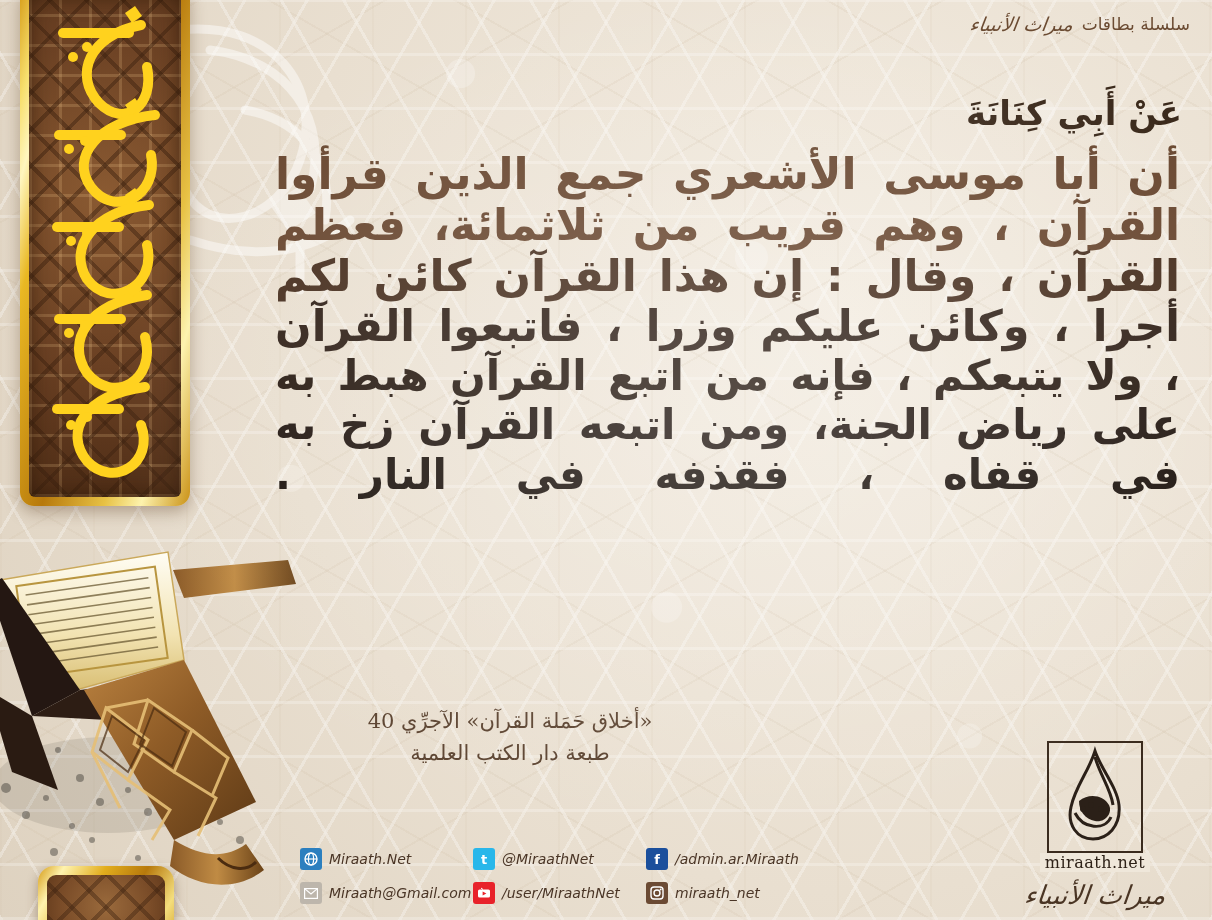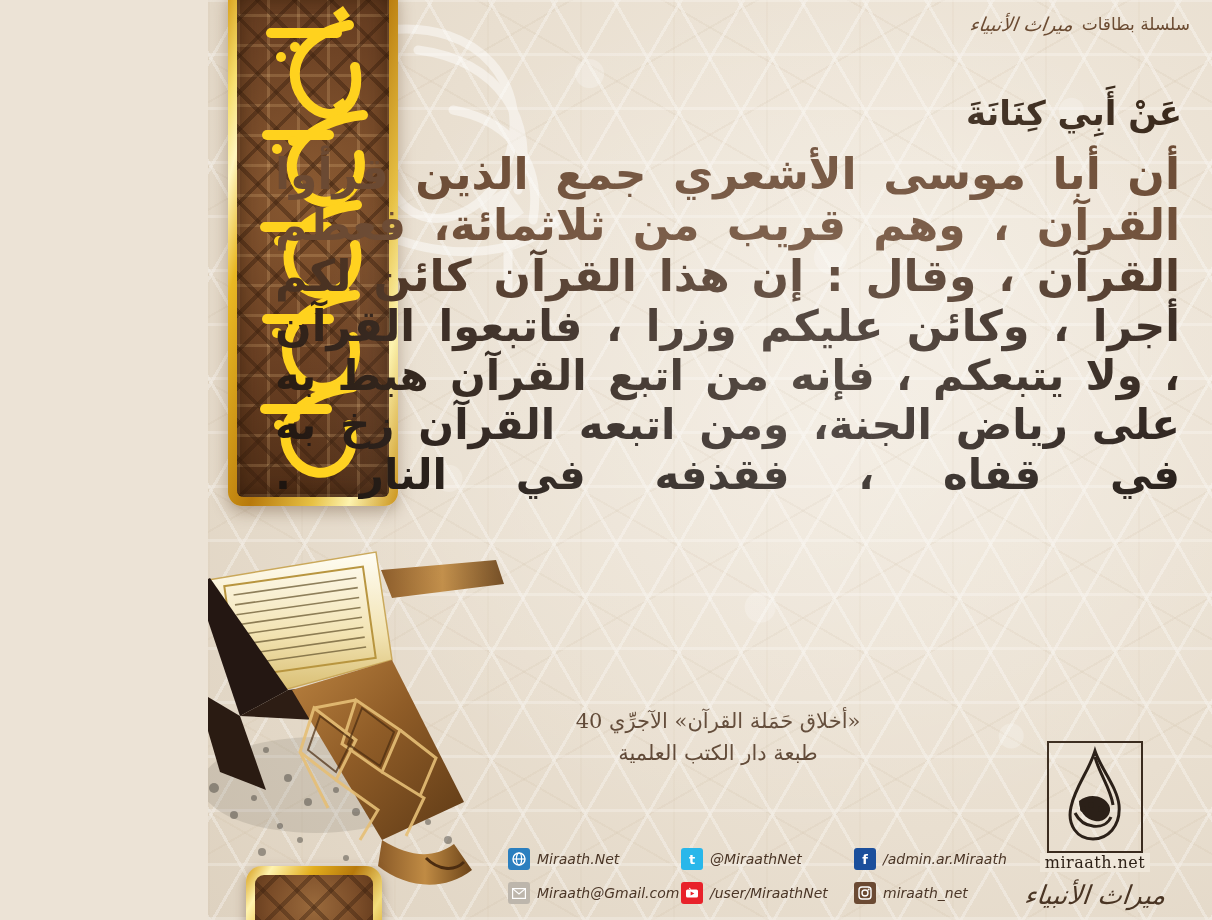--- a/index.html
+++ b/index.html
@@ -4,21 +4,21 @@
 <style>
   html,body{margin:0;padding:0;}
   body{
     width:1212px;height:920px;overflow:hidden;
     font-family:"DejaVu Sans","Liberation Sans",sans-serif;
     background:#ece3d6;
   }
 
   
   .card{
-    position:relative;width:1004px;height:920px;overflow:hidden;
+    position:relative;width:1212px;height:920px;overflow:hidden;
     background:
       radial-gradient(circle at 70% 35%, #f3ece1 0%, #e9dfd0 55%, #ded2c0 100%);
   }
 
   
   .bg-pattern{
     position:absolute;inset:0;
     opacity:.55;
     background-image:
       repeating-linear-gradient(60deg, rgba(255,255,255,.55) 0 3px, transparent 3px 54px),

